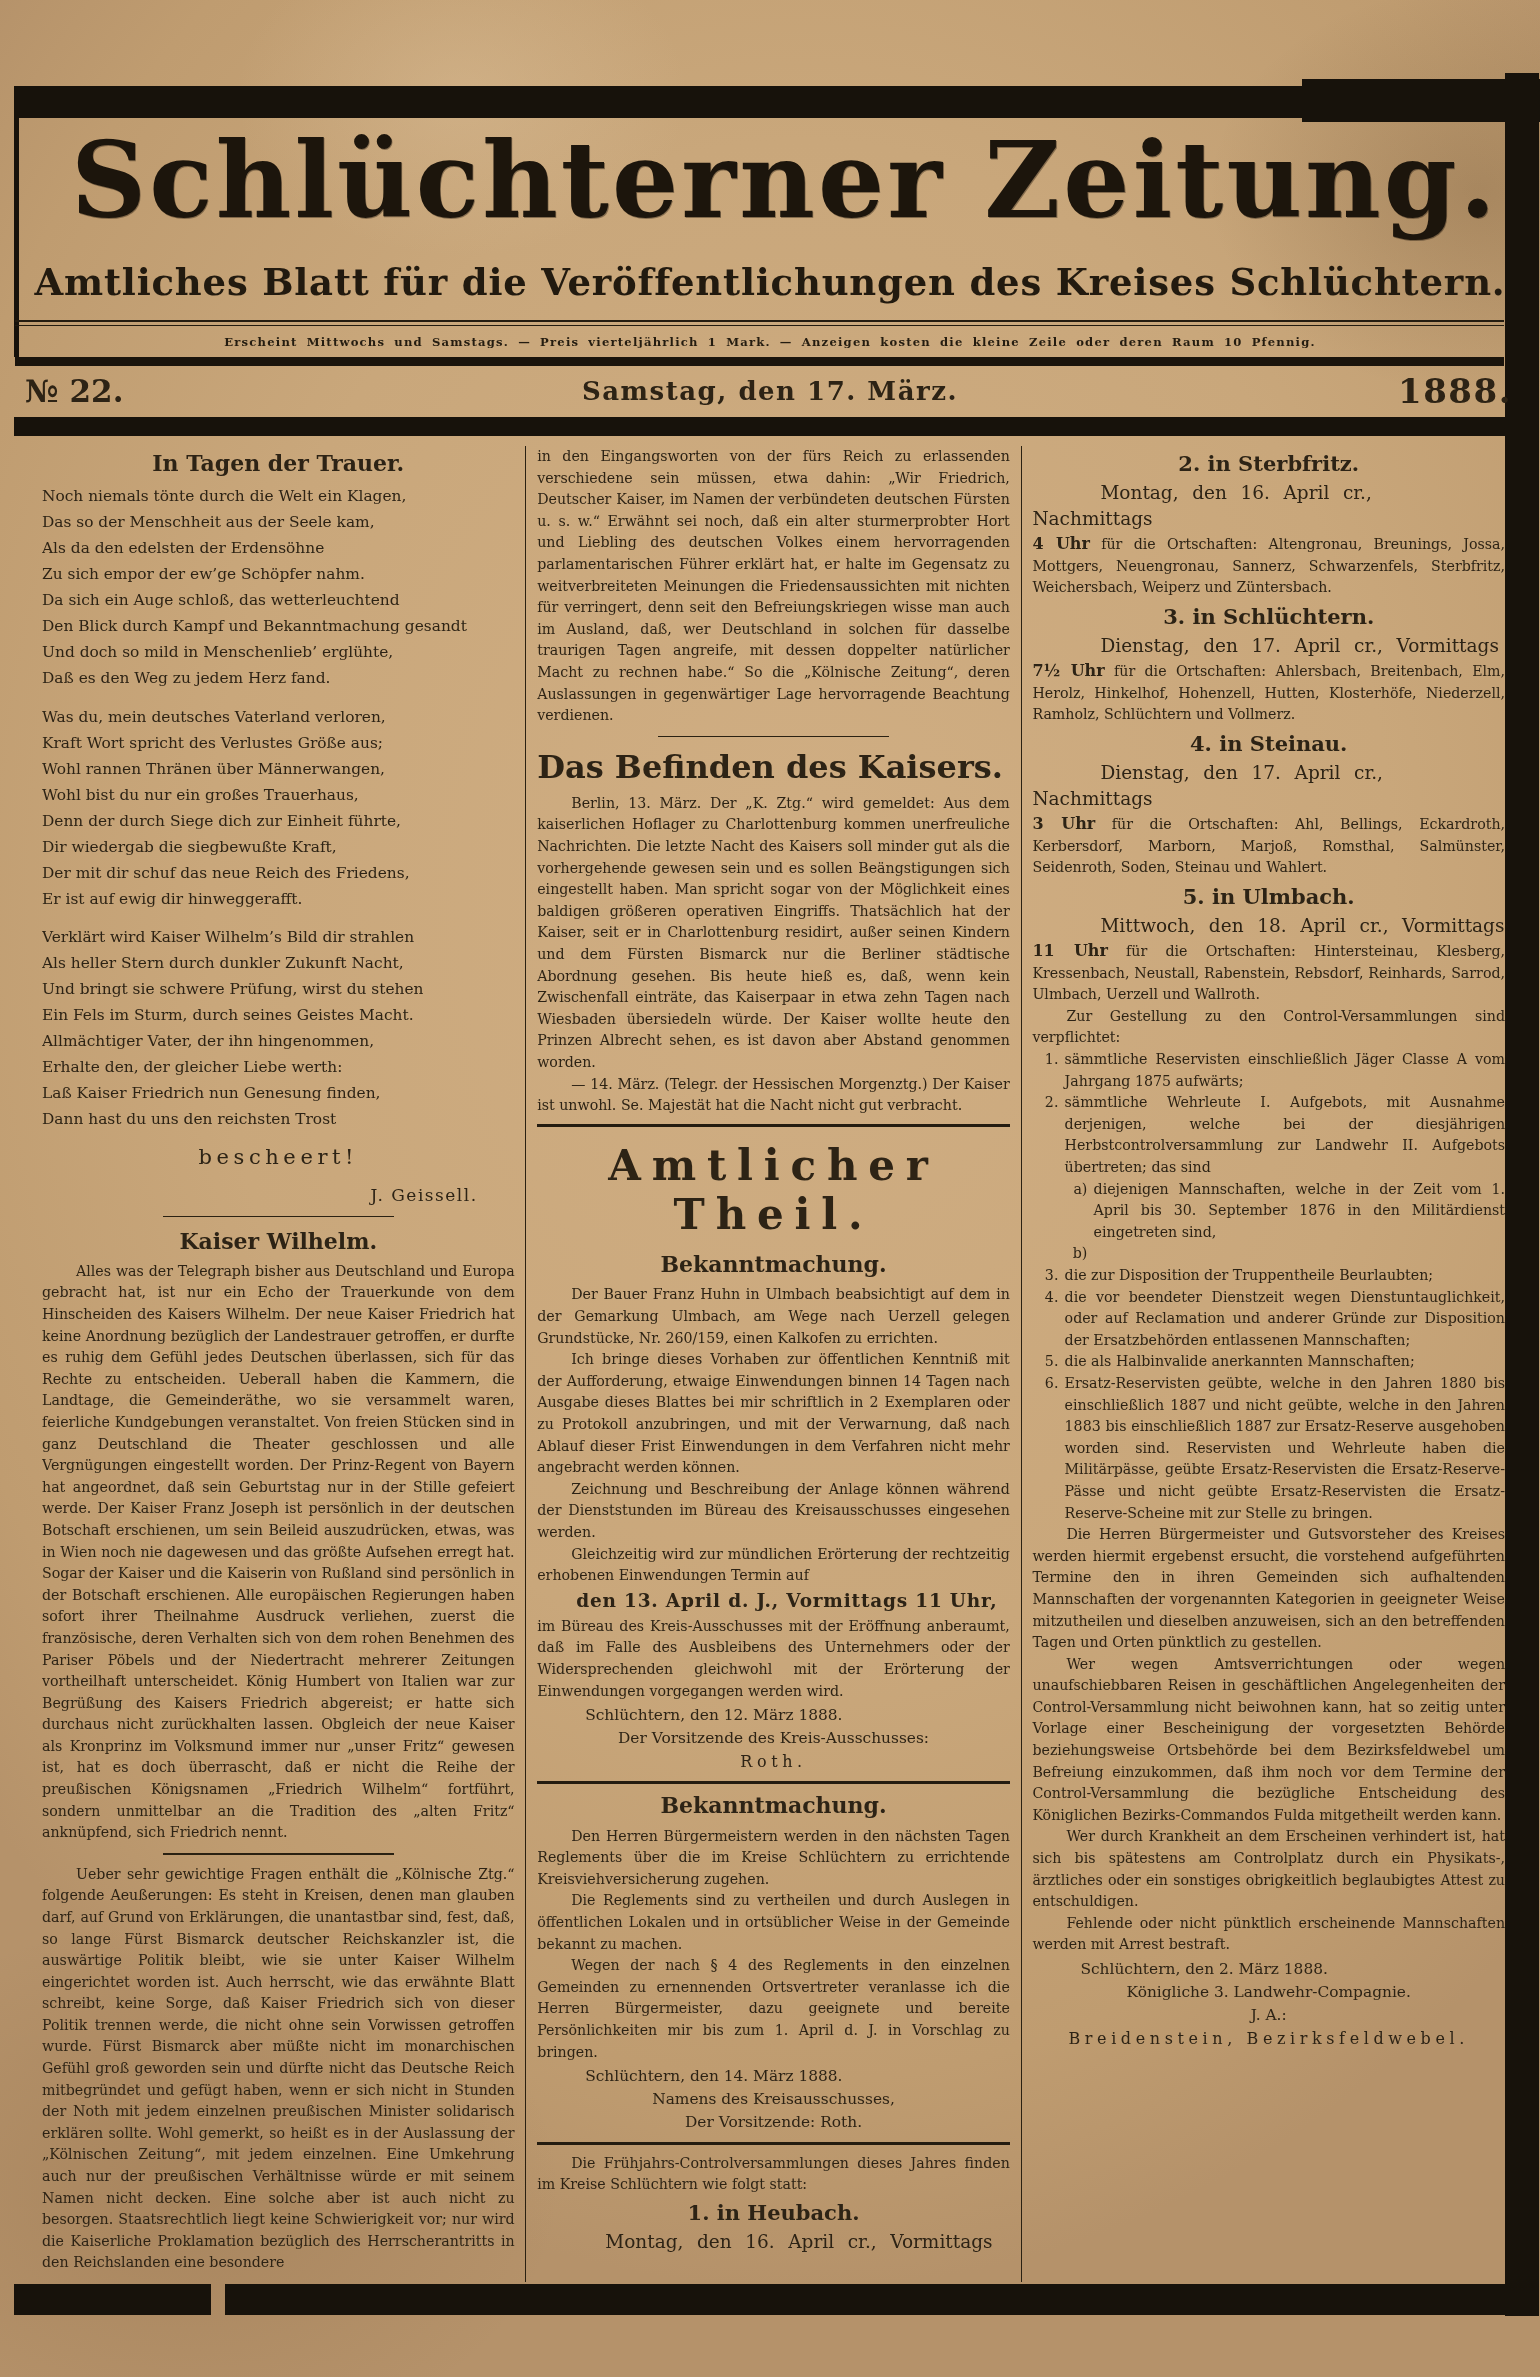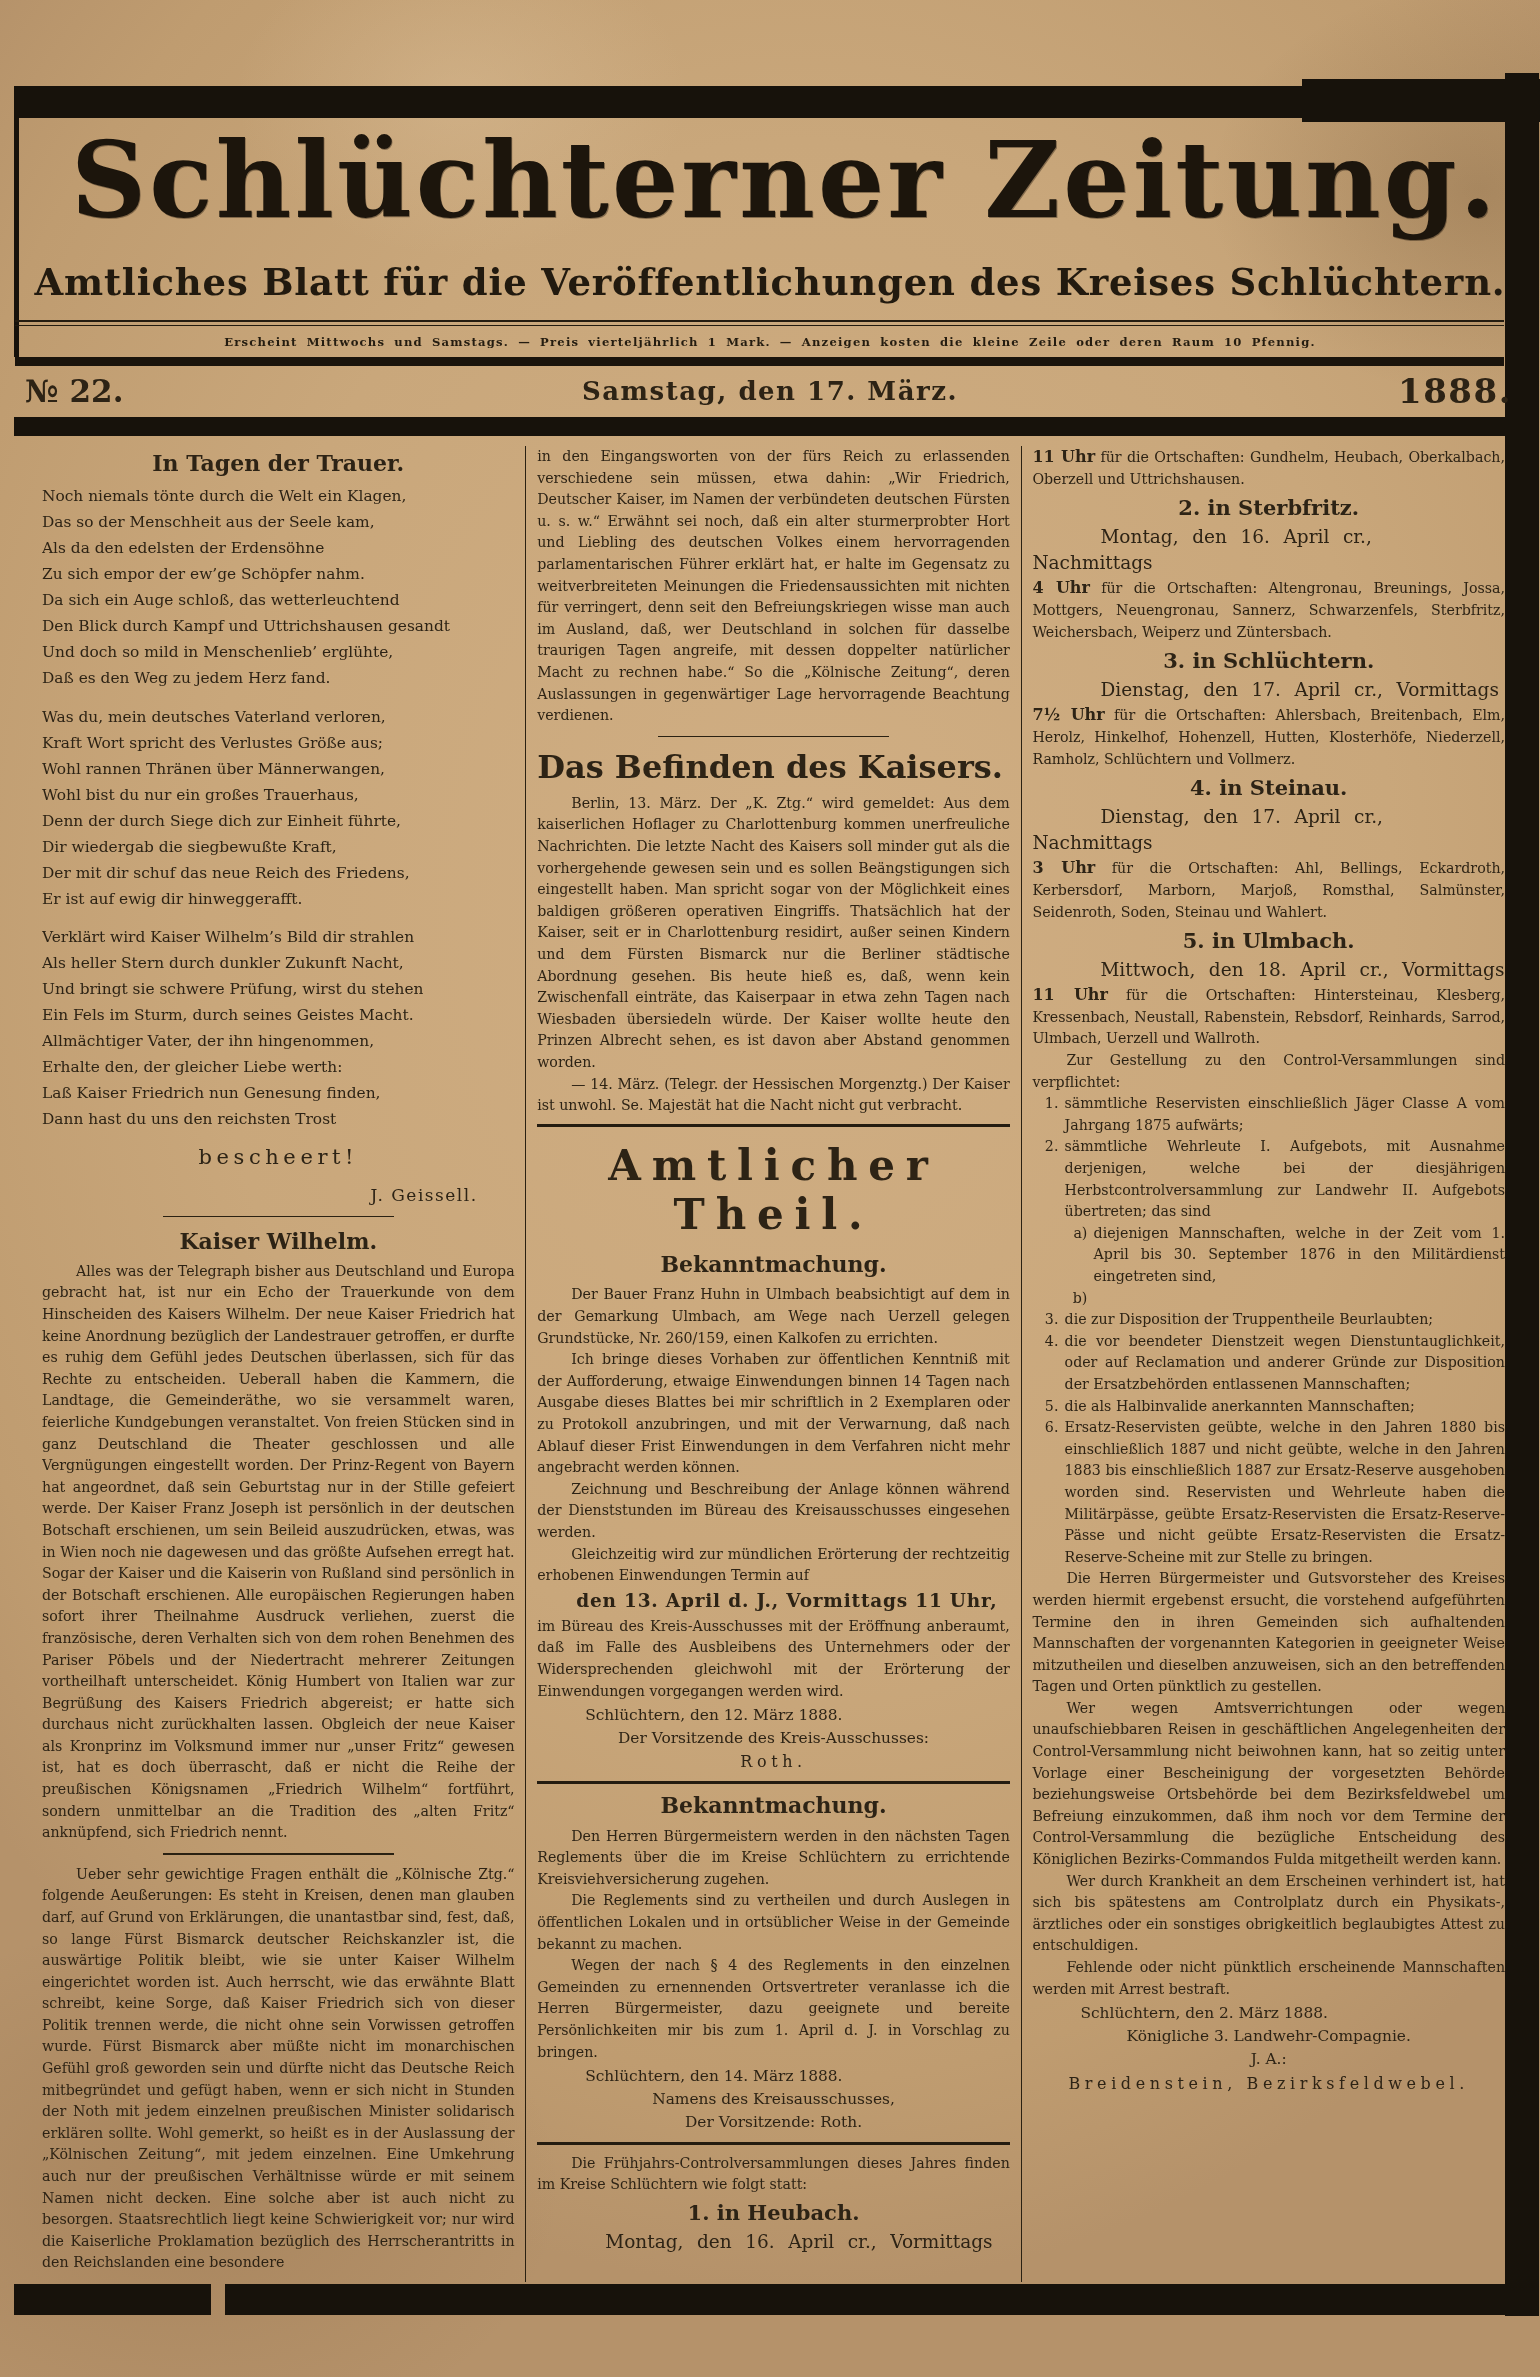--- a/index.html
+++ b/index.html
@@ -116,21 +116,21 @@
 
   <div class="columns" data-name="article-columns">
     <section class="col" data-name="column-1">
         <div class="h_article" data-name="article-heading">In Tagen der Trauer.</div>
         <div class="verse" data-name="poem-stanza">
           <div class="vline" data-name="poem-line">Noch niemals tönte durch die Welt ein Klagen,</div>
           <div class="vline" data-name="poem-line">Das so der Menschheit aus der Seele kam,</div>
           <div class="vline" data-name="poem-line">Als da den edelsten der Erdensöhne</div>
           <div class="vline" data-name="poem-line">Zu sich empor der ew’ge Schöpfer nahm.</div>
           <div class="vline" data-name="poem-line">Da sich ein Auge schloß, das wetterleuchtend</div>
-          <div class="vline" data-name="poem-line">Den Blick durch Kampf und Uttrichshausen gesandt</div>
+          <div class="vline" data-name="poem-line">Den Blick durch Kampf und Bekanntmachung gesandt</div>
           <div class="vline" data-name="poem-line">Und doch so mild in Menschenlieb’ erglühte,</div>
           <div class="vline" data-name="poem-line">Daß es den Weg zu jedem Herz fand.</div>
         </div>
         <div class="verse" data-name="poem-stanza">
           <div class="vline" data-name="poem-line">Was du, mein deutsches Vaterland verloren,</div>
           <div class="vline" data-name="poem-line">Kraft Wort spricht des Verlustes Größe aus;</div>
           <div class="vline" data-name="poem-line">Wohl rannen Thränen über Männerwangen,</div>
           <div class="vline" data-name="poem-line">Wohl bist du nur ein großes Trauerhaus,</div>
           <div class="vline" data-name="poem-line">Denn der durch Siege dich zur Einheit führte,</div>
           <div class="vline" data-name="poem-line">Dir wiedergab die siegbewußte Kraft,</div>
@@ -180,21 +180,20 @@
         <div class="para" data-name="paragraph">Wegen der nach § 4 des Reglements in den einzelnen Gemeinden zu ernennenden Ortsvertreter veranlasse ich die Herren Bürgermeister, dazu geeignete und bereite Persönlichkeiten mir bis zum 1. April d. J. in Vorschlag zu bringen.</div>
         <div class="dateline" data-name="place-date-line">Schlüchtern, den 14. März 1888.</div>
         <div class="center" data-name="centered-line">Namens des Kreisausschusses,</div>
         <div class="center" data-name="centered-line">Der Vorsitzende: Roth.</div>
         <div class="rule_full" data-name="separator-rule"></div>
         <div class="para" data-name="paragraph">Die Frühjahrs-Controlversammlungen dieses Jahres finden im Kreise Schlüchtern wie folgt statt:</div>
         <div class="h_place" data-name="location-heading">1. in Heubach.</div>
         <div class="boldline_indent" data-name="schedule-date-line">Montag, den 16. April cr., Vormittags</div>
       </section>
     <section class="col" data-name="column-3">
-        <p class="para_lead" data-name="paragraph"><span class="lead" data-name="time-lead">11 Uhr</span><span data-name="paragraph-text"> für die Ortschaften: Gundhelm, Heubach, Oberkalbach, Oberzell und Uttrichshausen.</span></p>
         <div class="h_place" data-name="location-heading">2. in Sterbfritz.</div>
         <div class="boldline_indent" data-name="schedule-date-line">Montag, den 16. April cr., Nachmittags</div>
         <p class="para_lead" data-name="paragraph"><span class="lead" data-name="time-lead">4 Uhr</span><span data-name="paragraph-text"> für die Ortschaften: Altengronau, Breunings, Jossa, Mottgers, Neuengronau, Sannerz, Schwarzenfels, Sterbfritz, Weichersbach, Weiperz und Züntersbach.</span></p>
         <div class="h_place" data-name="location-heading">3. in Schlüchtern.</div>
         <div class="boldline_indent" data-name="schedule-date-line">Dienstag, den 17. April cr., Vormittags</div>
         <p class="para_lead" data-name="paragraph"><span class="lead" data-name="time-lead">7½ Uhr</span><span data-name="paragraph-text"> für die Ortschaften: Ahlersbach, Breitenbach, Elm, Herolz, Hinkelhof, Hohenzell, Hutten, Klosterhöfe, Niederzell, Ramholz, Schlüchtern und Vollmerz.</span></p>
         <div class="h_place" data-name="location-heading">4. in Steinau.</div>
         <div class="boldline_indent" data-name="schedule-date-line">Dienstag, den 17. April cr., Nachmittags</div>
         <p class="para_lead" data-name="paragraph"><span class="lead" data-name="time-lead">3 Uhr</span><span data-name="paragraph-text"> für die Ortschaften: Ahl, Bellings, Eckardroth, Kerbersdorf, Marborn, Marjoß, Romsthal, Salmünster, Seidenroth, Soden, Steinau und Wahlert.</span></p>
         <div class="h_place" data-name="location-heading">5. in Ulmbach.</div>

